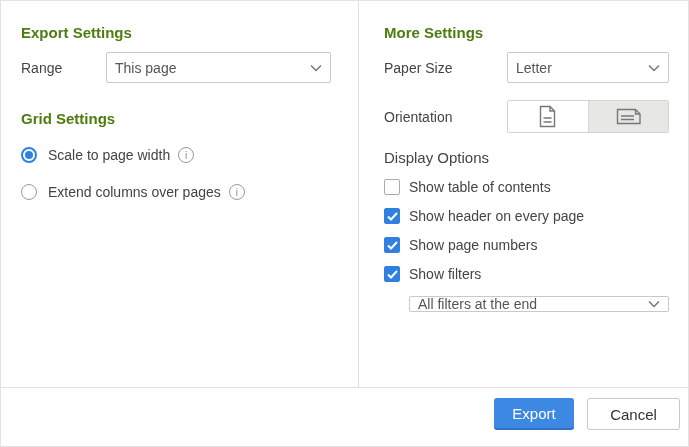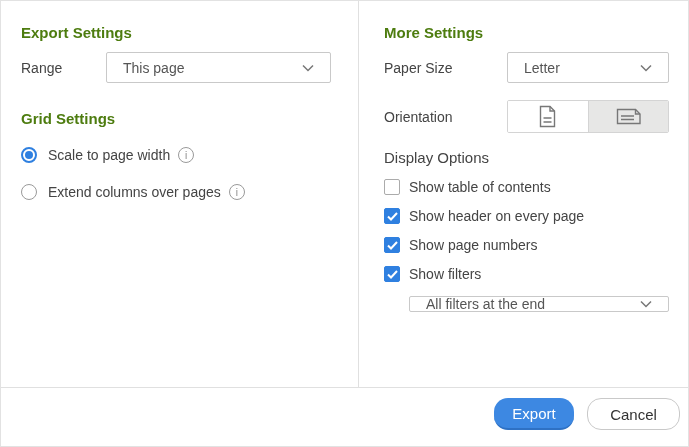--- a/index.html
+++ b/index.html
@@ -46,21 +46,21 @@
   .label { font-size: 14px; color: #444; }
   .label.w85  { width: 85px;  flex: 0 0 85px; }
   .label.w123 { width: 123px; flex: 0 0 123px; }
   
   .dropdown {
     height: 31px;
     border: 1px solid #c9c9c9;
     border-radius: 2px;
     background: #fff;
     display: flex; align-items: center;
-    padding: 0 16px;
+    padding: 0 8px;
     font-size: 14px; color: #555;
     cursor: pointer;
   }
   .dropdown .dd-text { flex: 1; white-space: nowrap; overflow: hidden; }
   .dropdown.w225 { width: 225px; }
   .dropdown.w162 { width: 162px; }
   .dropdown.w260 { width: 260px; height: 16px; }
   
   .radio-row { display: flex; align-items: flex-start; margin-top: 20px; cursor: pointer; }
   .radio {
@@ -105,21 +105,21 @@
   .check-row .label { margin-left: 9px; }
   .filters-dd { margin: 14px 0 0 25px; }
   
   .footer {
     flex: 0 0 59px;
     border-top: 1px solid #e0e0e0;
     display: flex; align-items: center; justify-content: flex-end;
     padding: 0 8px 6px 0;
   }
   .btn {
-    height: 32px; border-radius: 14px; font-size: 15px;
+    height: 32px; border-radius: 3px; font-size: 15px;
     display: flex; align-items: center; justify-content: center;
     cursor: pointer;
   }
   .btn-primary {
     width: 80px; background: #3d88e2; color: #fff;
     border: none; border-bottom: 2px solid #2e71c4;
   }
   .btn-secondary {
     width: 93px; background: #fff; color: #333;
     border: 1px solid #c9c9c9; margin-left: 13px;

